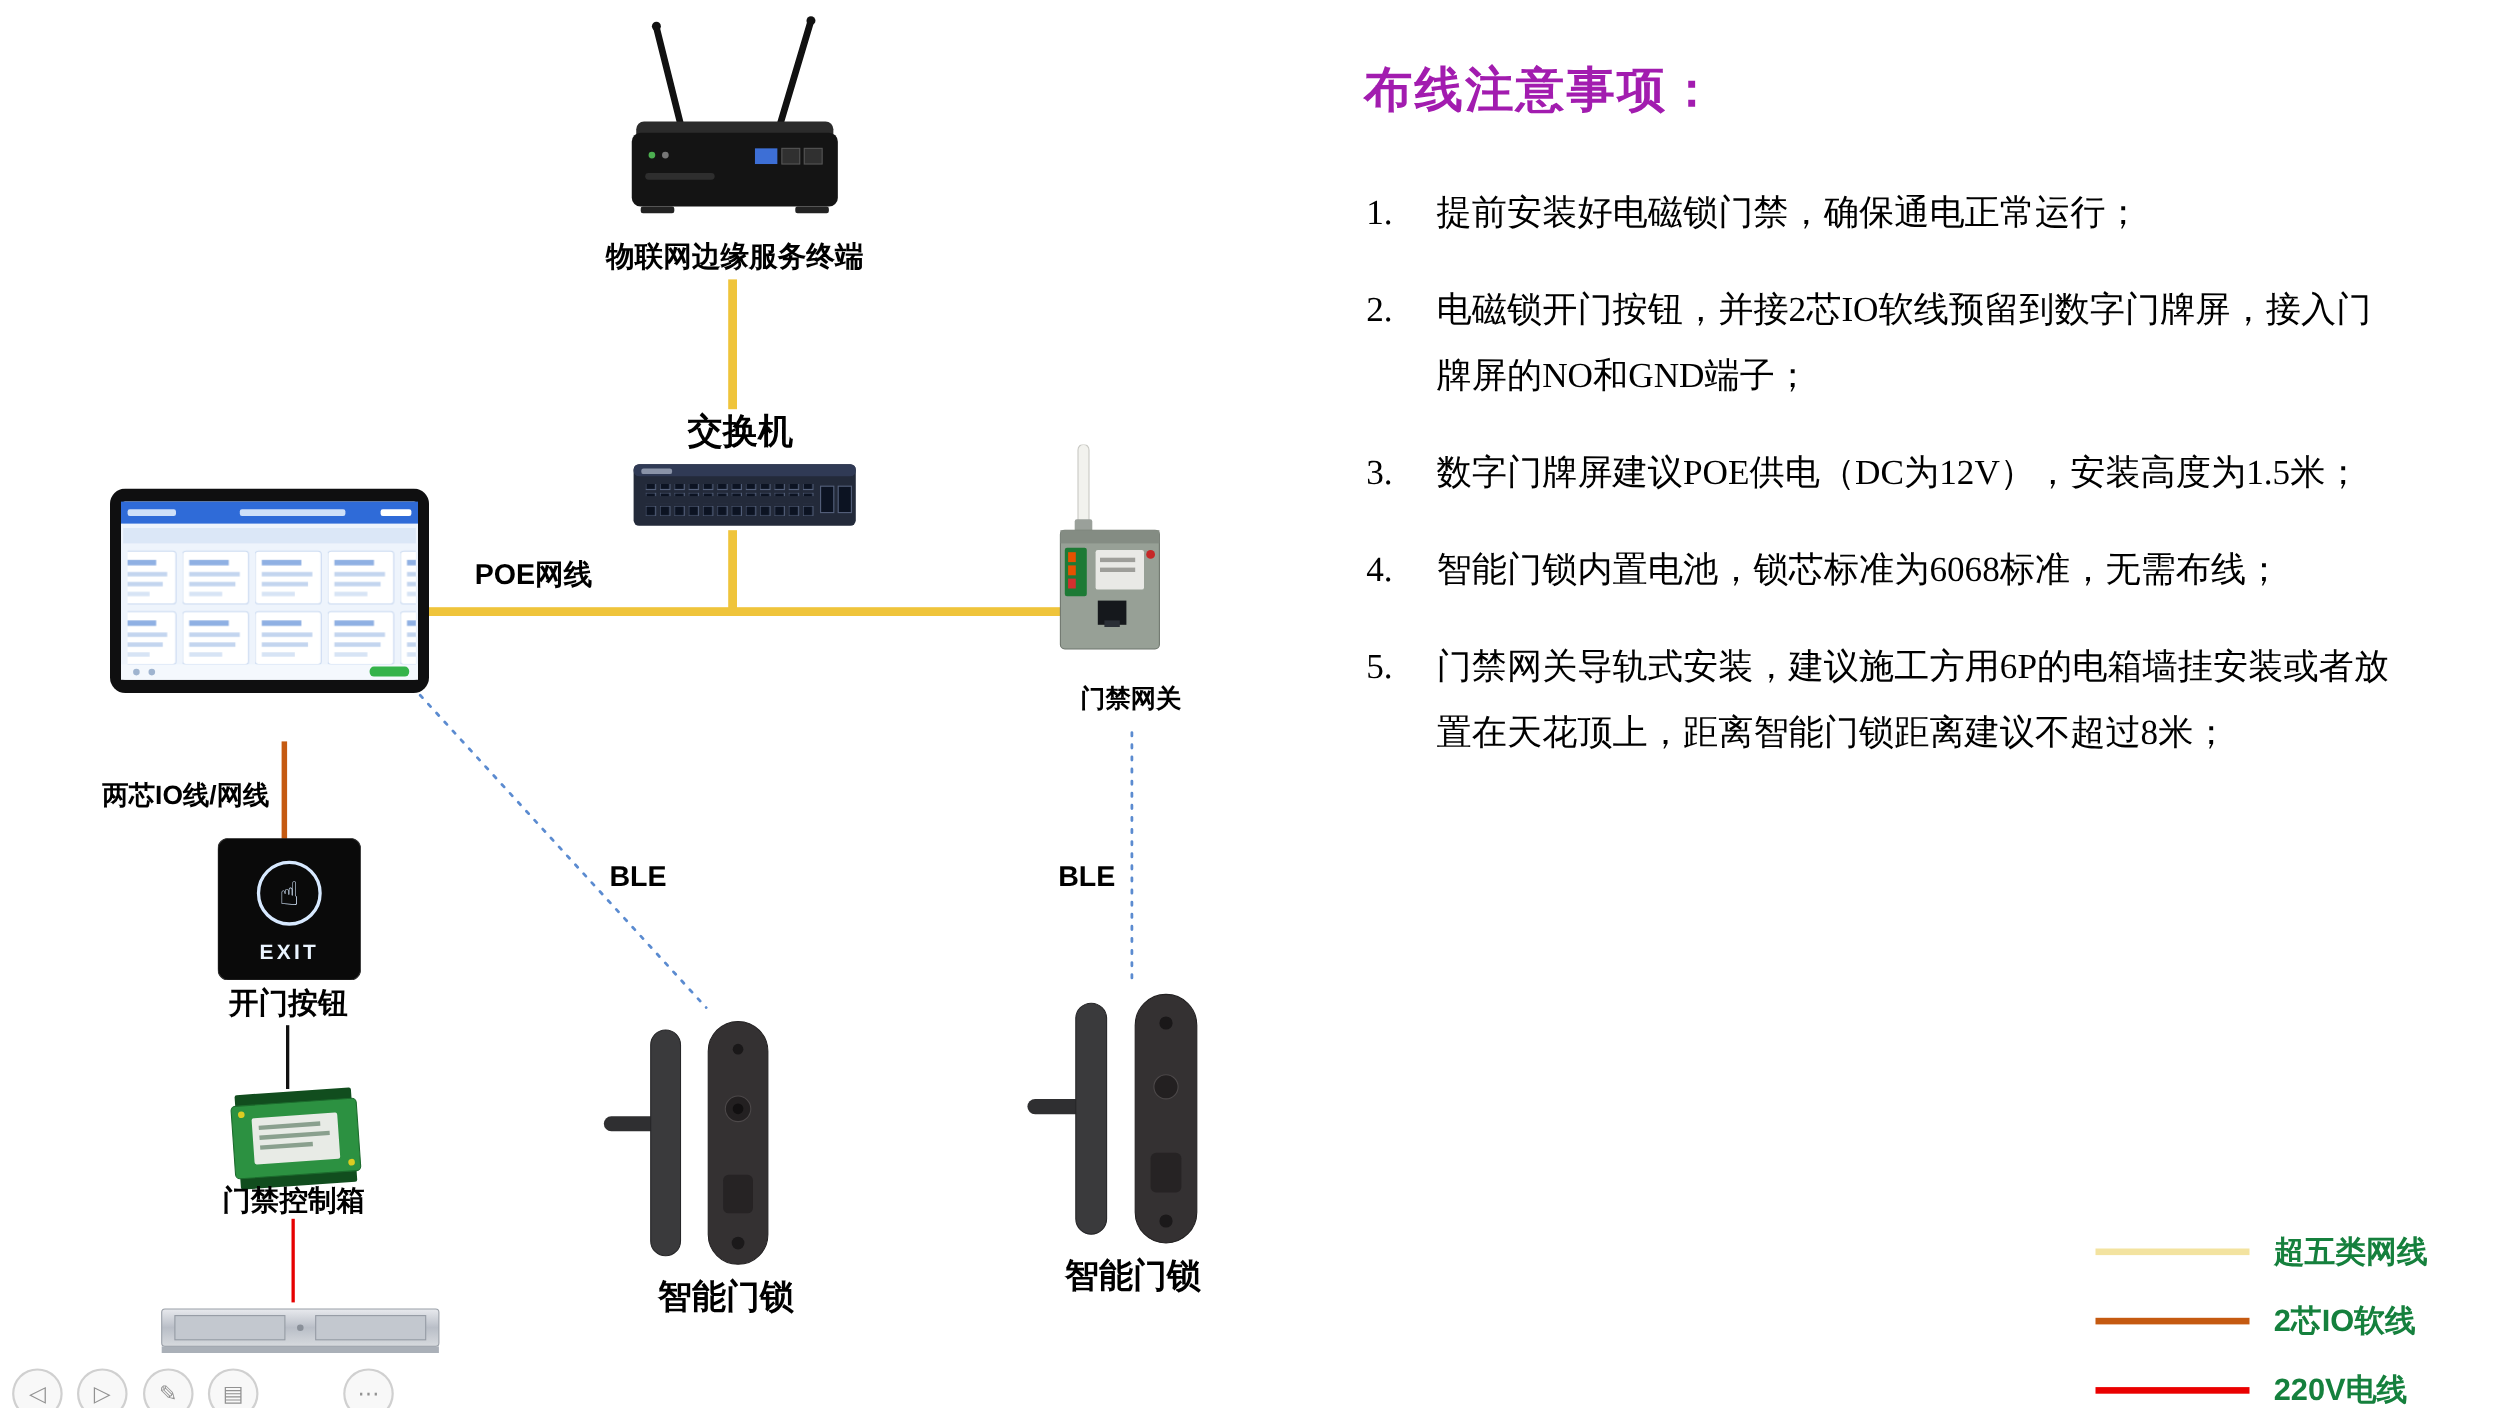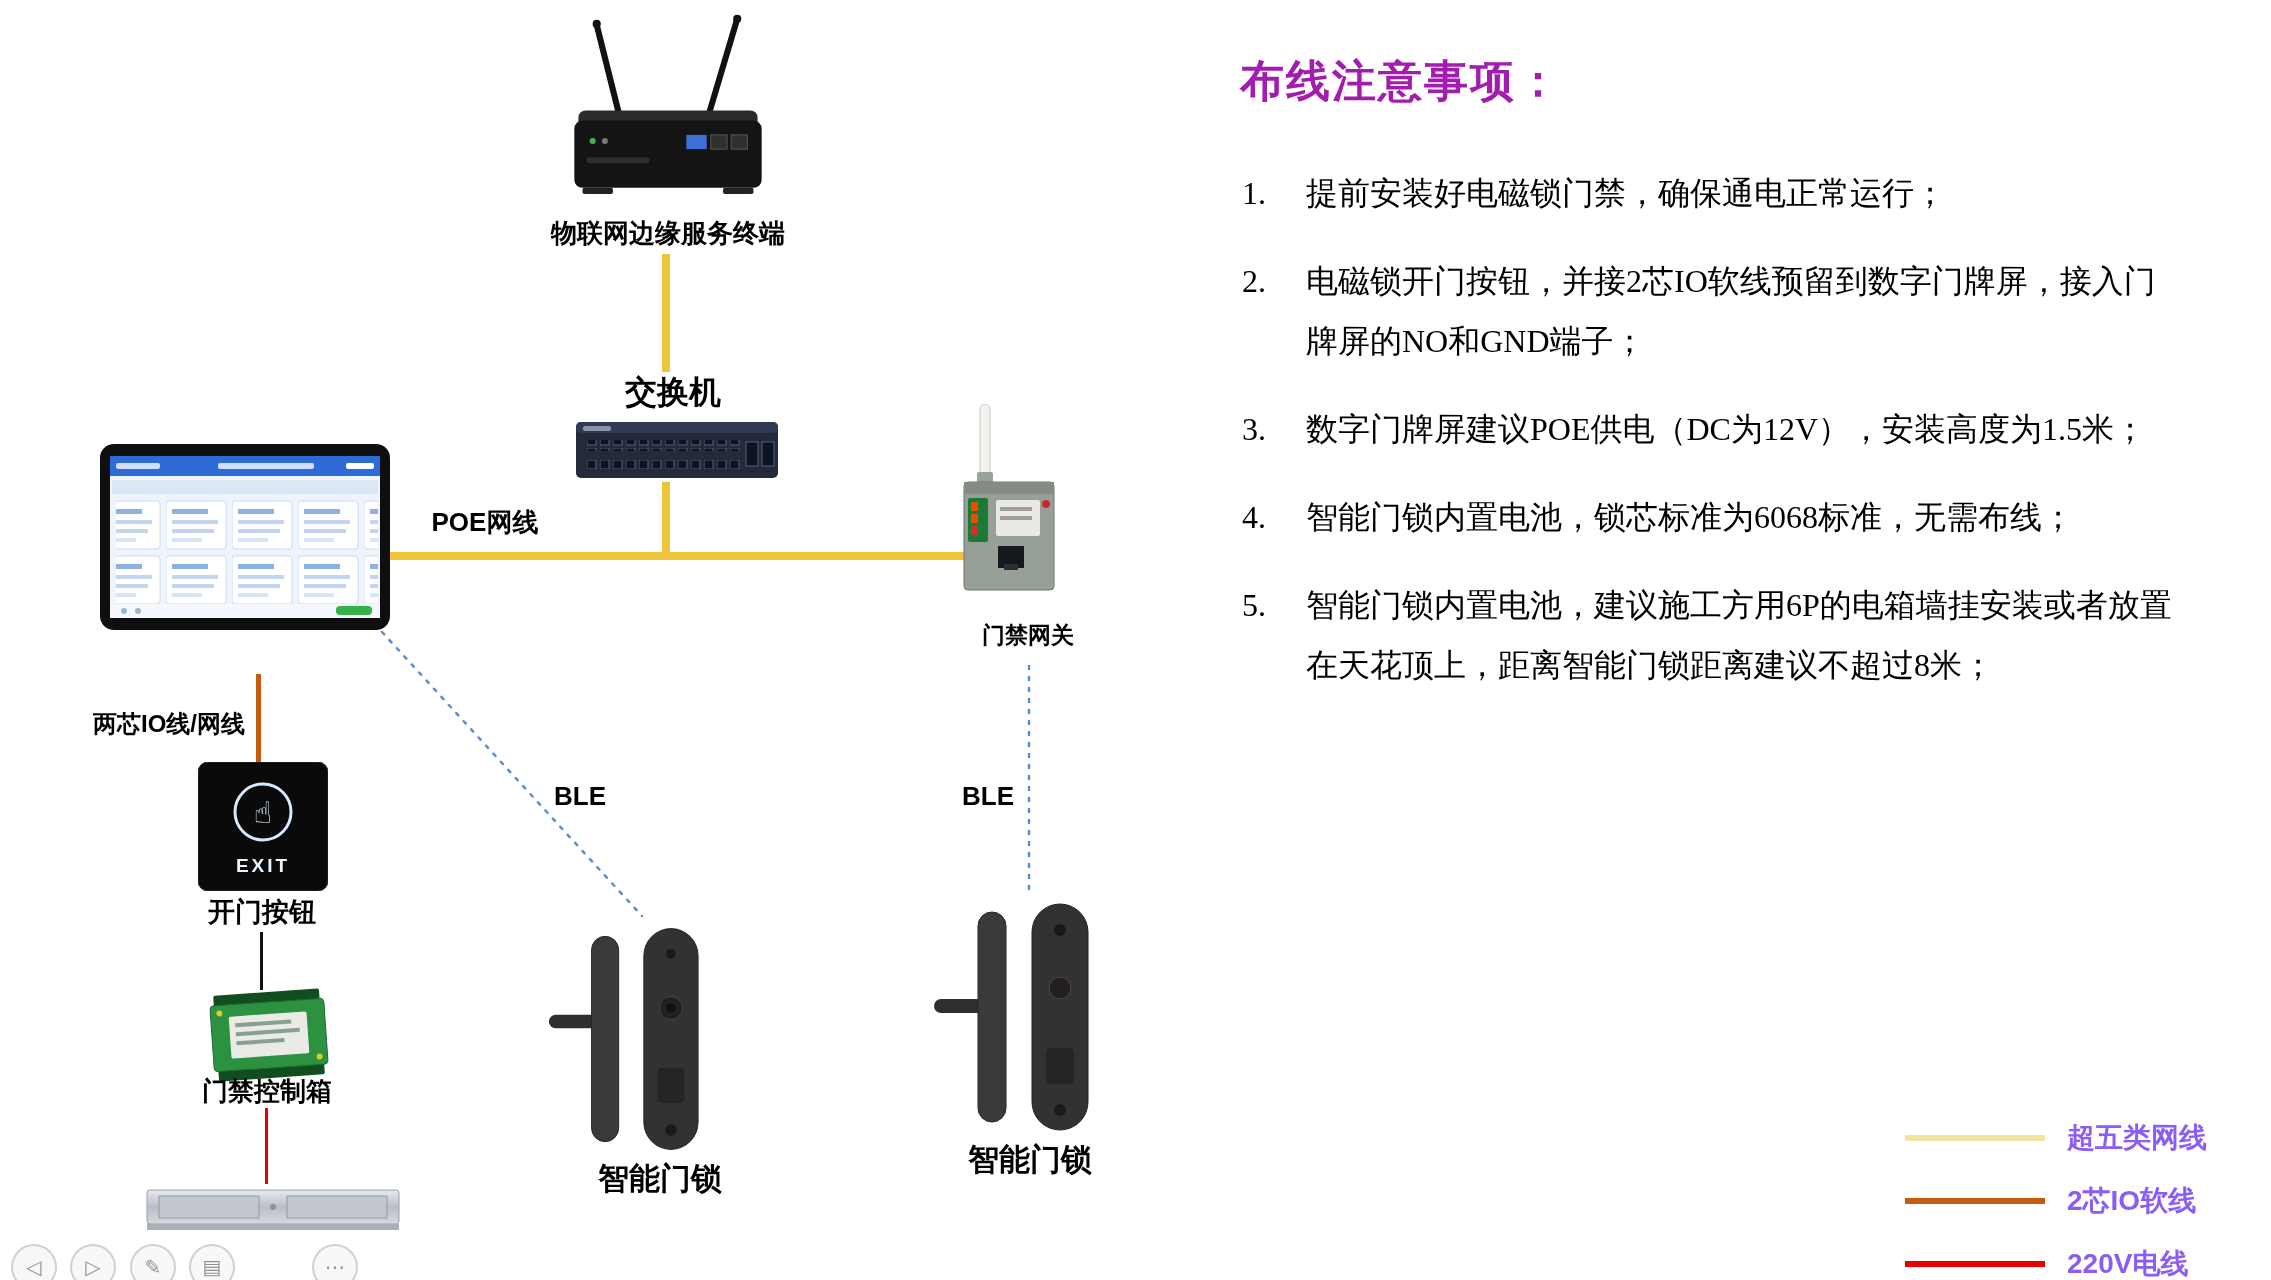--- a/index.html
+++ b/index.html
@@ -26,21 +26,21 @@
     display:flex; margin-bottom:28px; color:#000;
     font-family:"Liberation Serif","DejaVu Serif",serif;
     font-size:32px; line-height:60px;
   }
   .note-num { flex:none; width:64px; padding-left:2px; }
   .note-text { width:872px; }
   
   .legend { position:absolute; left:1905px; top:1106px; }
   .legend-row { display:flex; align-items:center; height:63px; }
   .legend-line { width:140px; height:6px; margin-right:22px; flex:none; }
-  .legend-label { font-weight:700; font-size:28px; color:#8b5cf6; white-space:nowrap; }
+  .legend-label { font-weight:700; font-size:28px; color:#15803d; white-space:nowrap; }
   
   .tool-circle {
     position:absolute; top:1244px; width:46px; height:46px; border-radius:50%;
     border:2px solid rgba(160,160,160,.45); background:rgba(242,242,242,.55);
     color:rgba(120,120,120,.8); display:flex; align-items:center; justify-content:center;
     font-size:20px; box-sizing:border-box; cursor:pointer;
   }
 </style>
 </head>
 <body>
@@ -234,21 +234,21 @@
       <div class="note-item">
         <span class="note-num">3.</span>
         <span class="note-text">数字门牌屏建议POE供电（DC为12V），安装高度为1.5米；</span>
       </div>
       <div class="note-item">
         <span class="note-num">4.</span>
         <span class="note-text">智能门锁内置电池，锁芯标准为6068标准，无需布线；</span>
       </div>
       <div class="note-item">
         <span class="note-num">5.</span>
-        <span class="note-text">智能门锁内置电池，建议施工方用6P的电箱墙挂安装或者放置在天花顶上，距离智能门锁距离建议不超过8米；</span>
+        <span class="note-text">门禁网关导轨式安装，建议施工方用6P的电箱墙挂安装或者放置在天花顶上，距离智能门锁距离建议不超过8米；</span>
       </div>
     </div>
   </section>
 
   <div class="legend">
     <div class="legend-row">
       <div class="legend-line" style="background: rgb(243, 227, 160);"></div>
       <div class="legend-label">超五类网线</div>
     </div>
     <div class="legend-row">

